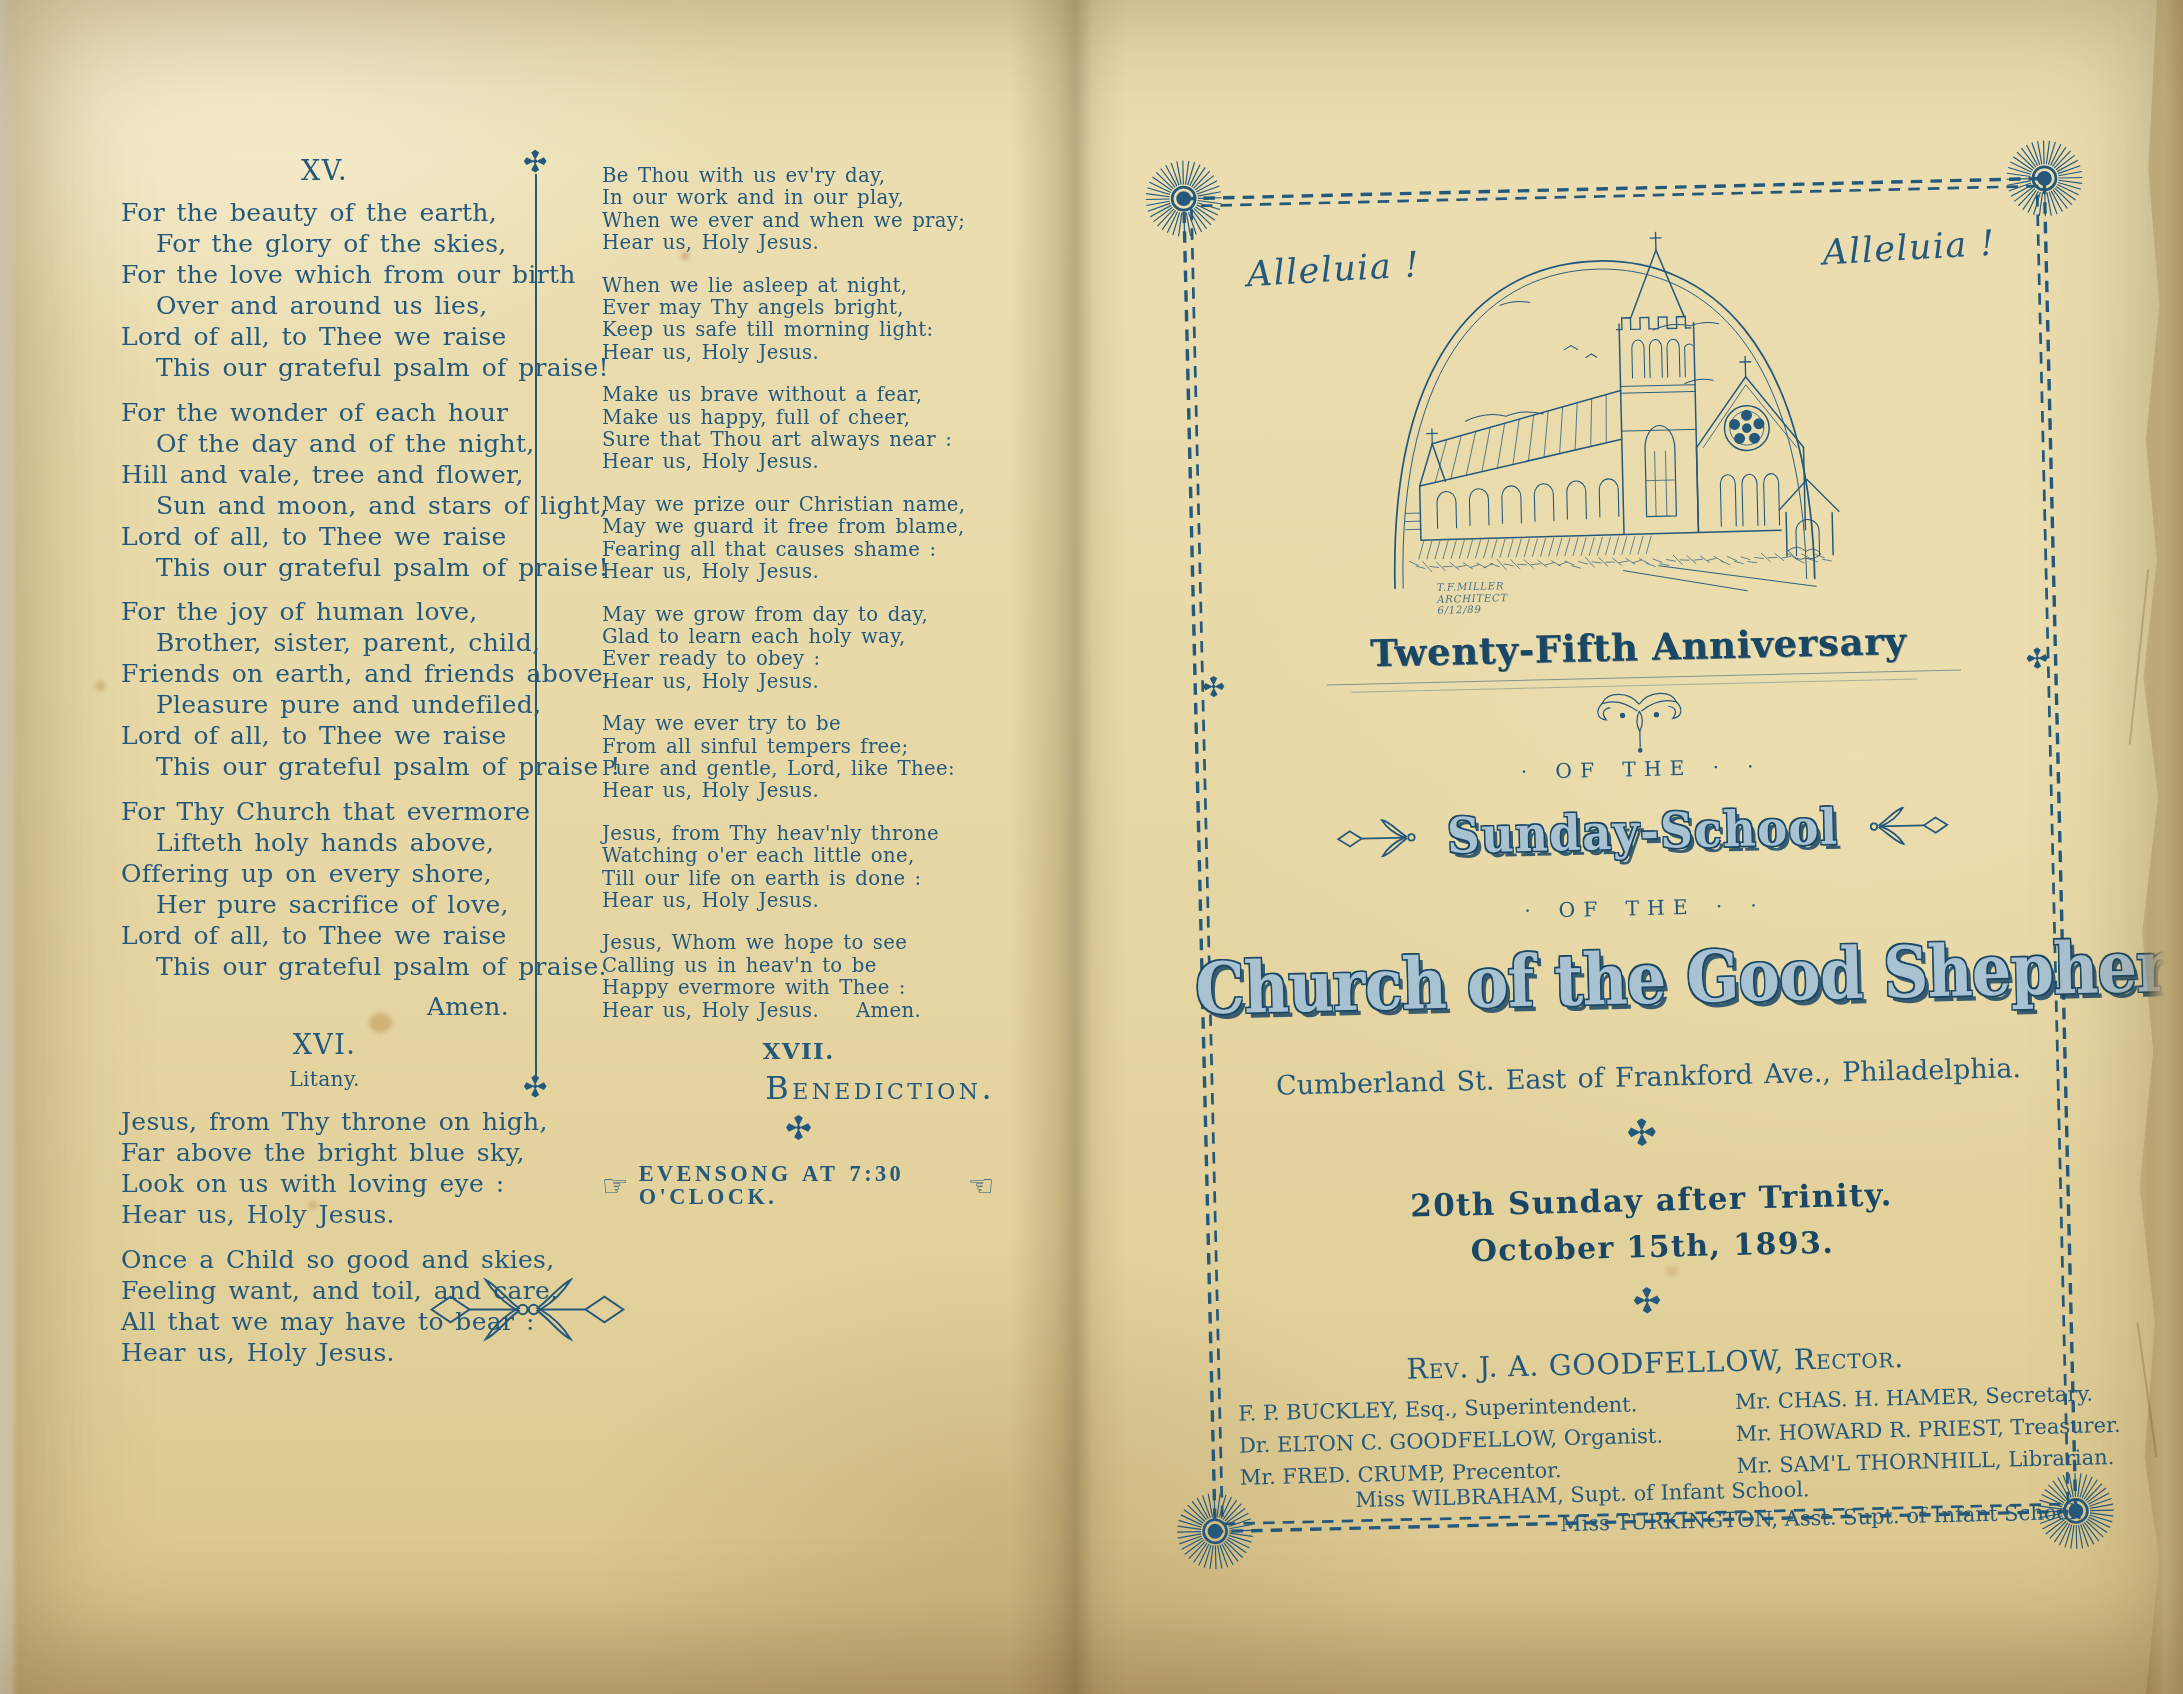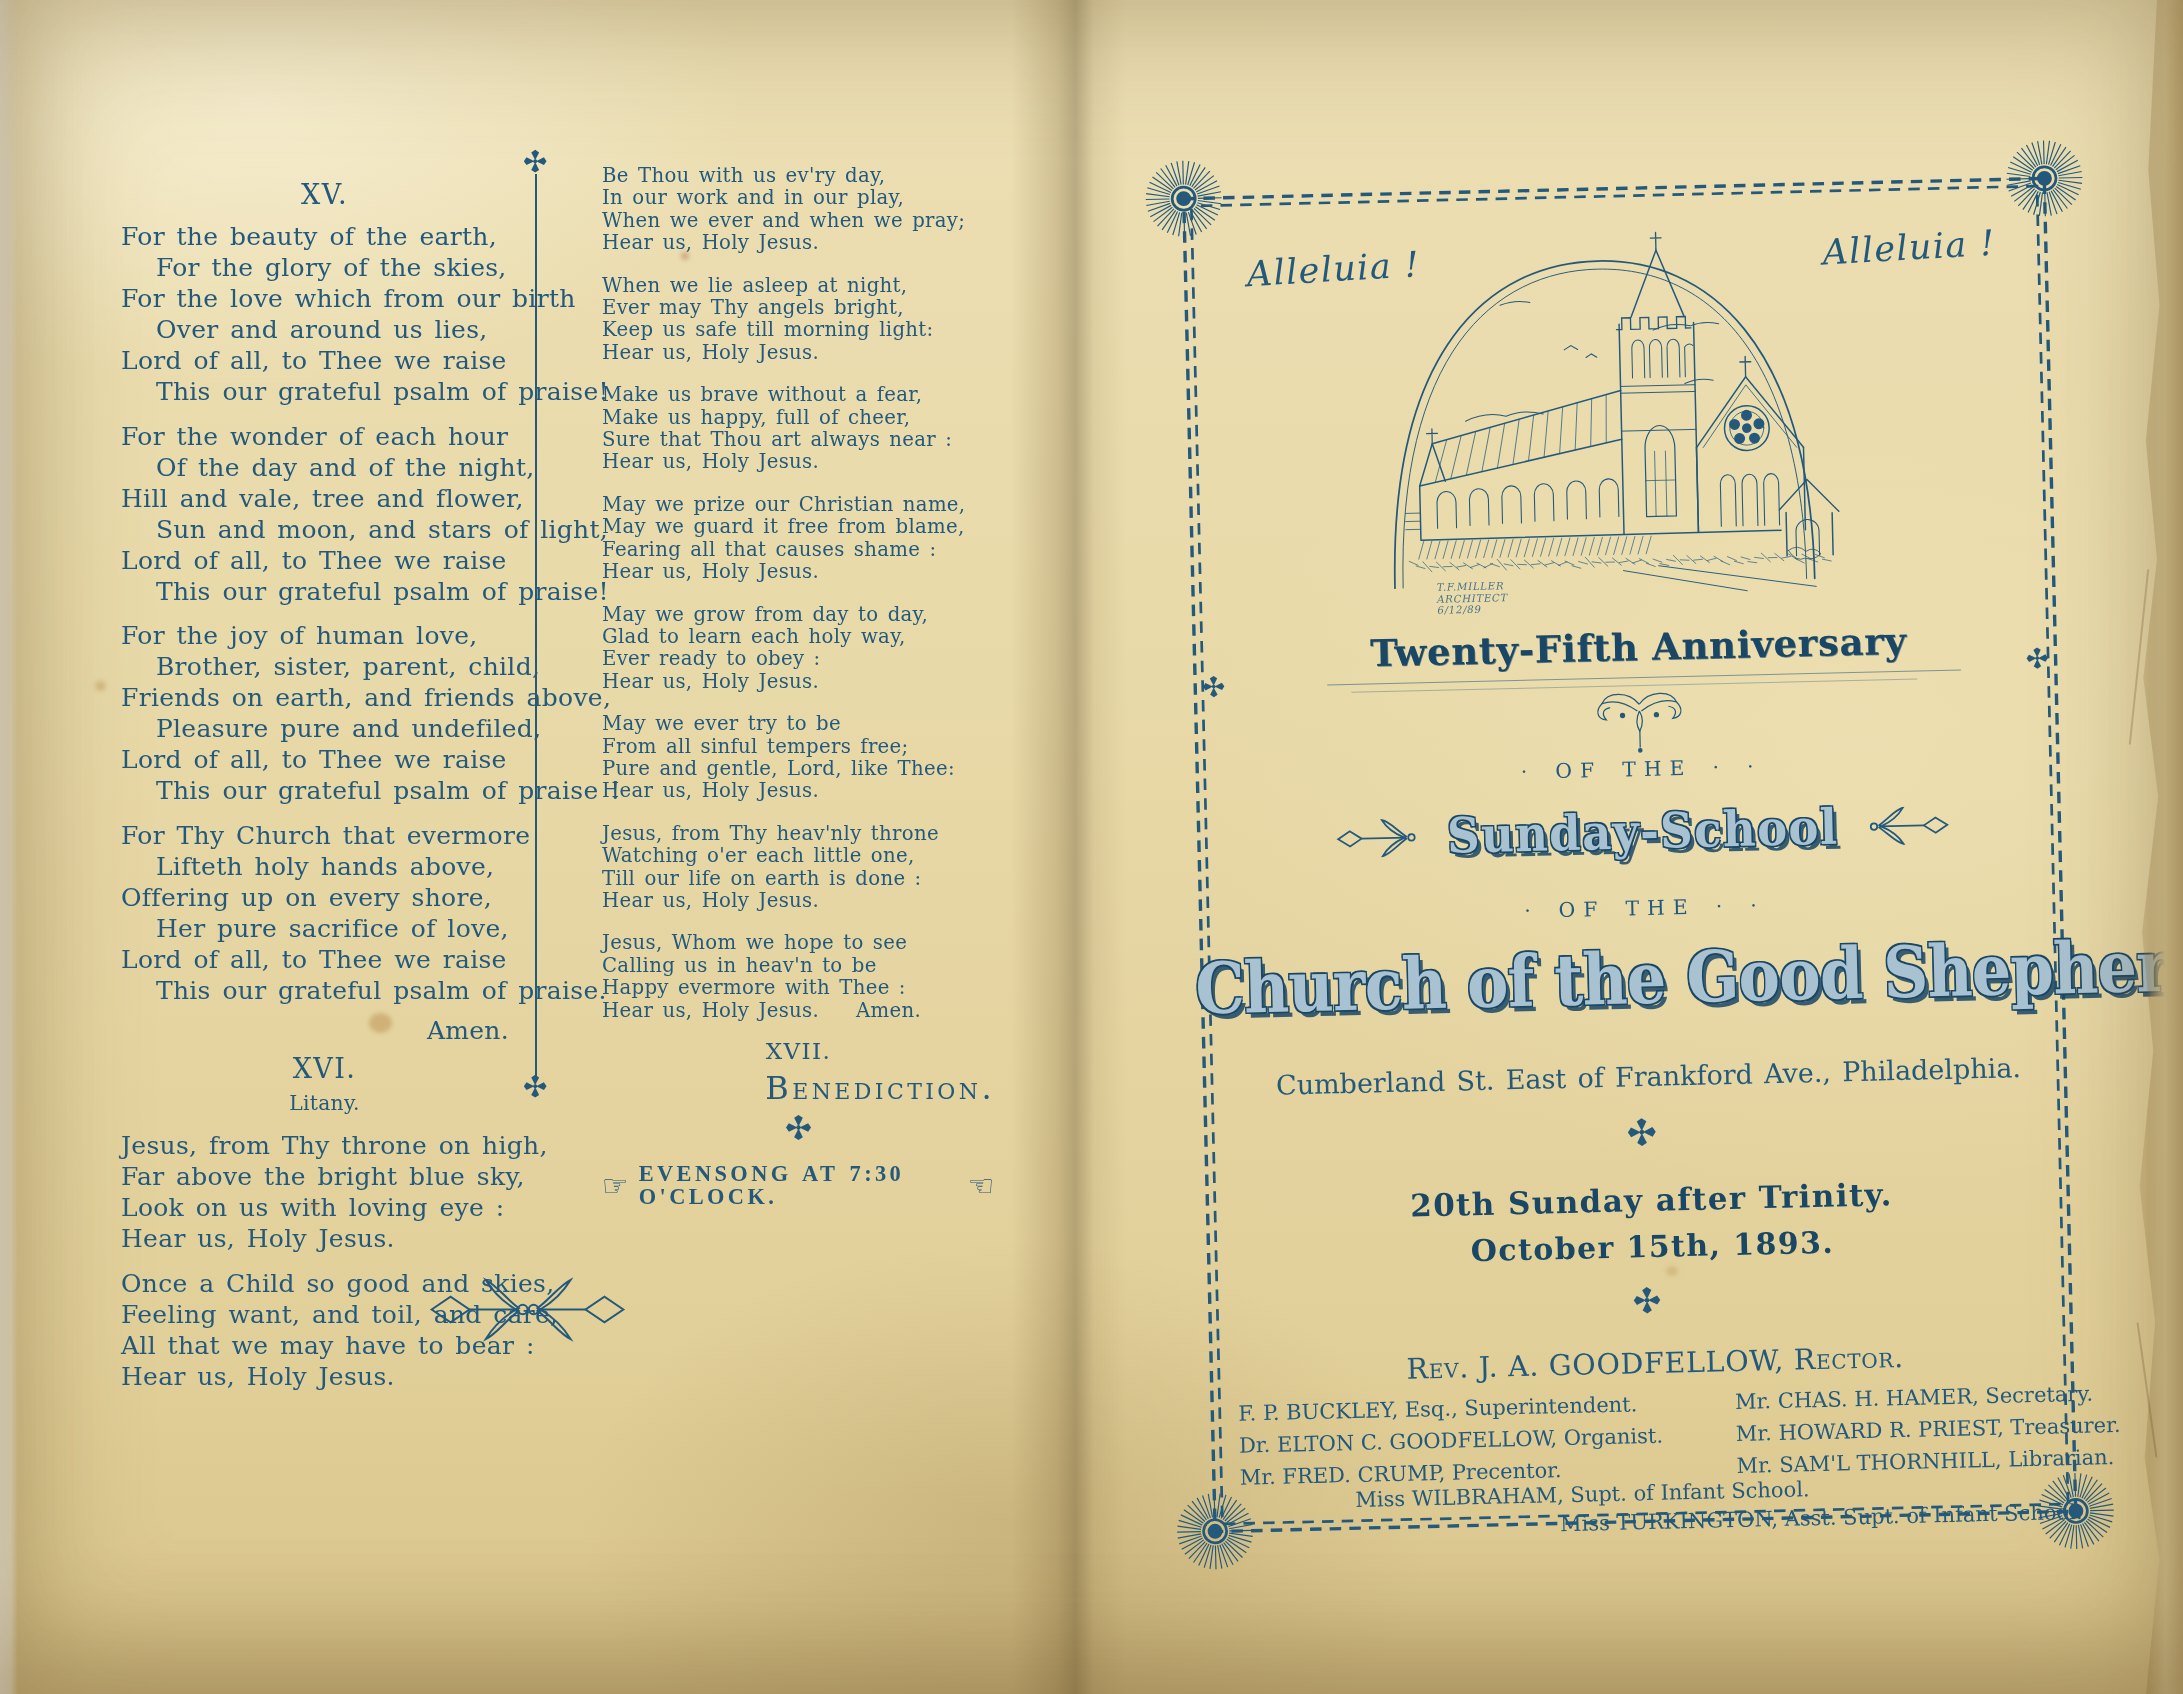--- a/index.html
+++ b/index.html
@@ -34,34 +34,34 @@
   .fox2{left:95px;top:681px;width:11px;height:9.5px;background:rgba(170,115,45,.30);}
   .fox3{left:308px;top:1201px;width:9.5px;height:8.1px;background:rgba(160,110,45,.28);}
   .fox4{left:1666px;top:1266px;width:12.2px;height:10.2px;background:rgba(160,110,45,.22);}
   .fox5{left:681px;top:252px;width:8.1px;height:7.5px;background:rgba(150,60,30,.30);}
   .crease{position:absolute;background:rgba(90,65,28,.25);}
   .crease1{right:43px;top:569px;width:2px;height:176px;transform:rotate(6deg);}
   .crease2{right:35px;top:1322px;width:2px;height:136px;transform:rotate(-8deg);}
   .line{white-space:pre;}
 
   
-  .col1{position:absolute;left:121px;top:155px;width:407px;font-size:25px;line-height:31px;word-spacing:3.4px;letter-spacing:0.3px;margin-top:24px;}
+  .col1{position:absolute;left:121px;top:155px;width:407px;font-size:25px;line-height:31px;word-spacing:3.4px;letter-spacing:0.3px;}
   .col1 .sec-num{text-align:center;font-size:27px;letter-spacing:1.4px;margin-bottom:11px;}
   .col1 .sec-num.second{margin-top:6.8px;margin-bottom:4.1px;}
   .col1 .sub{ text-align:center;font-size:20.3px;margin-bottom:11px;}
   .stanza-lg{margin-bottom:13.6px;}
   .amen{text-align:right;padding-right:19px;margin-top:-4.1px;margin-bottom:6.8px;}
   .divider{position:absolute;left:535px;top:174px;height:904px;border-left:2px solid var(--ink);}
   .mcross{color:var(--ink);}
   .mc-top{position:absolute;left:523px;top:149px;}
   .mc-bottom{position:absolute;left:523px;top:1074px;}
 
   .col2{position:absolute;left:602px;top:145px;width:393px;font-size:19.7px;line-height:22.4px;word-spacing:2.7px;letter-spacing:0.3px;}
   .stanza-sm{margin-bottom:10.2px;margin-top:20px;}
-  .col2 .sec-num{text-align:center;font-size:23px;letter-spacing:1.4px;margin-top:17.6px;}
+  .col2 .sec-num{text-align:center;font-size:23px;letter-spacing:1.4px;margin-top:17.6px;font-weight:bold;}
   .col2 .sub{text-align:right;font-variant:small-caps;font-size:32px;letter-spacing:3.4px;margin-top:15px;}
   .col2 .cross-row{text-align:center;margin-top:15px;}
   .evensong-row{display:flex;align-items:center;justify-content:center;gap:9.5px;margin-top:16.3px;}
   .evensong-row .hand{font-family:"DejaVu Sans", sans-serif;font-size:30px;line-height:27px;}
   .evensong-text{font-family:Liberation Serif, serif;font-weight:bold;font-size:22.4px;letter-spacing:3.4px;color:var(--ink);}
   .bottom-orn{position:absolute;left:426px;top:1269px;}
 
   
   .right-page{position:absolute;left:1192px;top:142px;width:902px;height:1403px;transform:rotate(-1.35deg);transform-origin:50% 50%;}
   .frame-svg{position:absolute;left:0;top:0;}

